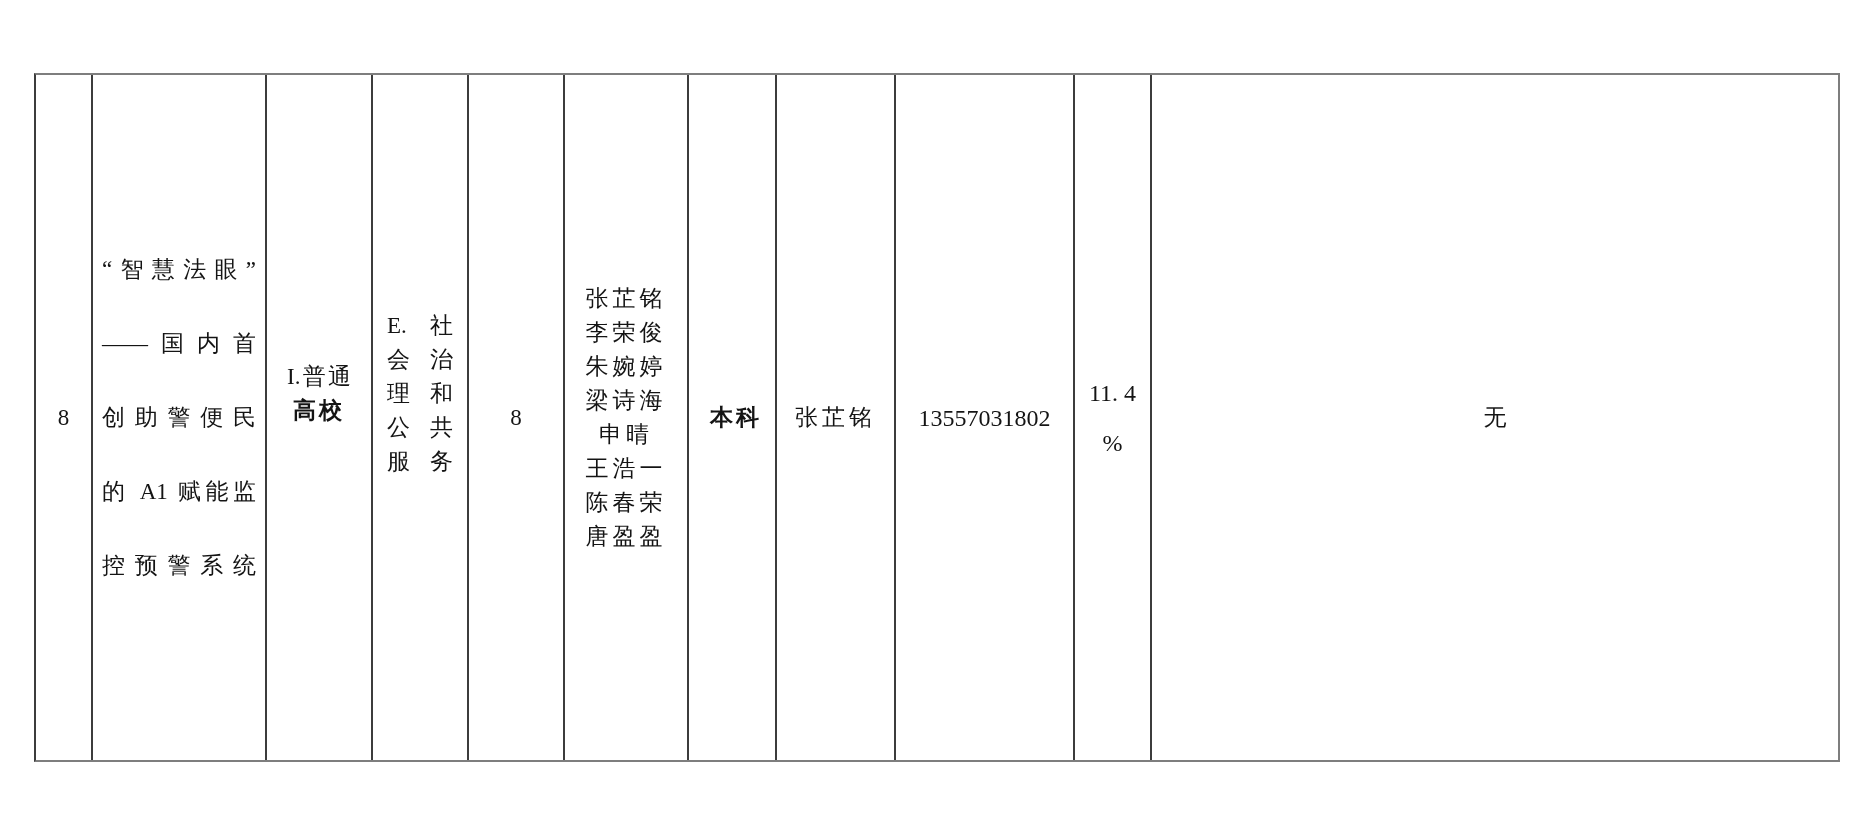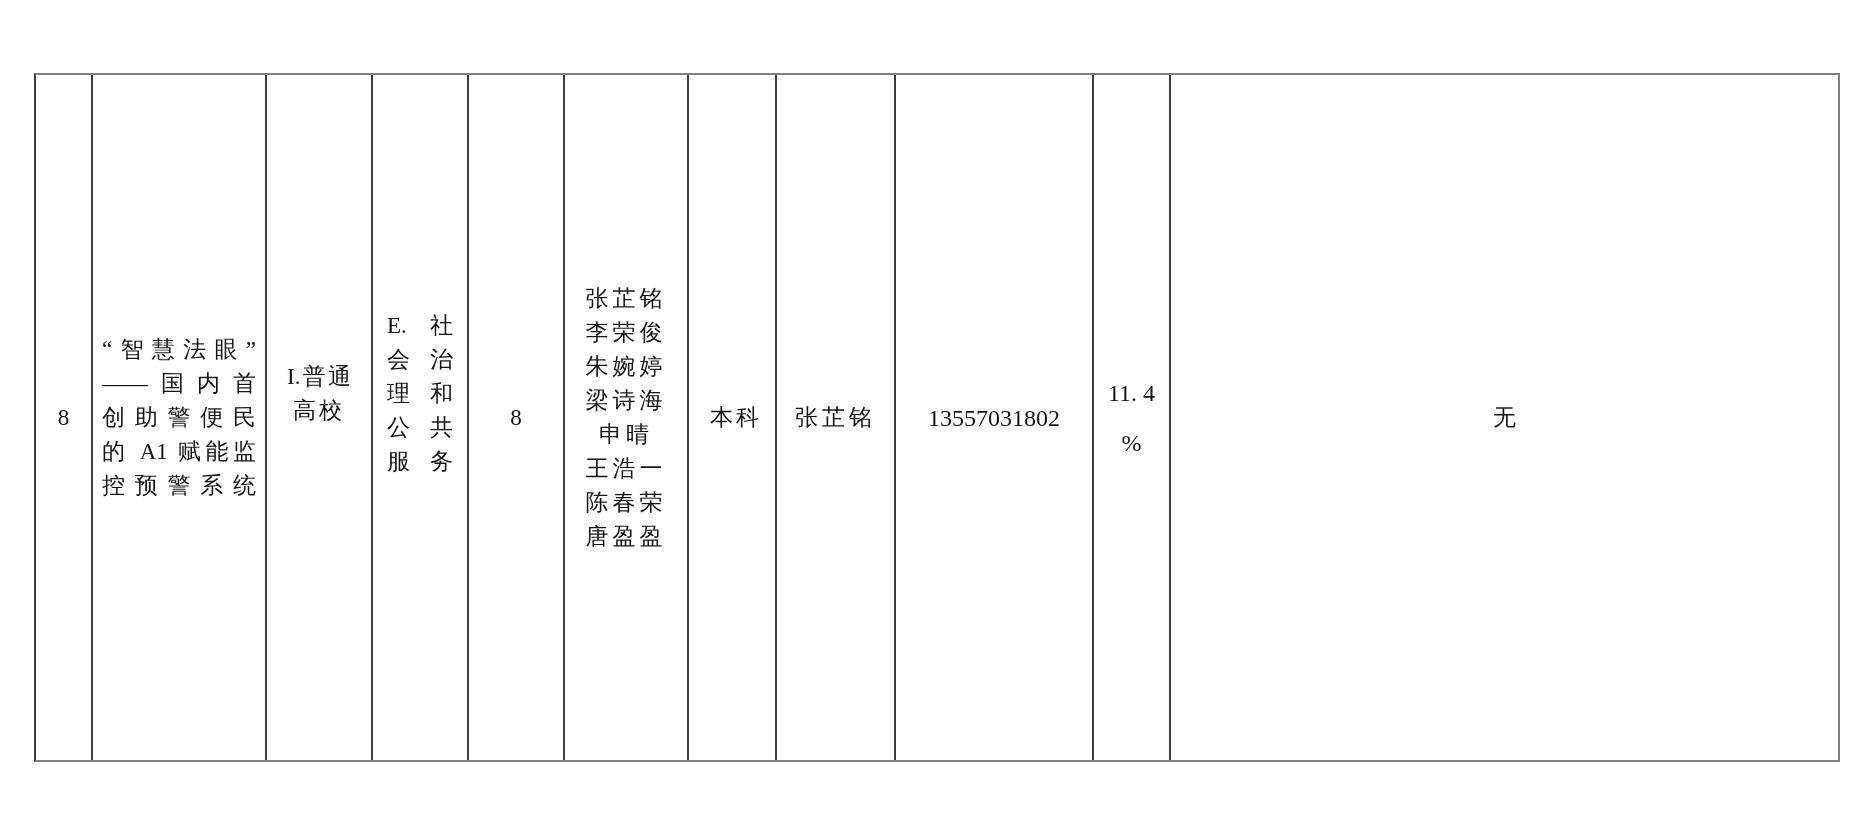--- a/index.html
+++ b/index.html
@@ -37,45 +37,45 @@
     border-right: 2px solid #3c3c3c;
     display: flex;
     flex-direction: column;
     justify-content: center;
     font-size: 23px;
     overflow: hidden;
   }
   .cell:last-child { border-right: none; }
 
   .c1  { width: 57px;  }
-  .c2  { width: 174px; padding: 0 9px;  }
+  .c2  { width: 174px; padding: 0 9px; gap: 40px;  }
   .c3  { width: 106px; padding: 0 20px; }
   .c4  { width: 96px;  padding: 0 14px; }
   .c5  { width: 96px;  }
   .c6  { width: 124px; padding: 0 20px; }
   .c7  { width: 80px; margin-left: 8px;  }
   .c8  { width: 119px; }
-  .c9  { width: 198px; font-size: 24px; }
+  .c9  { width: 179px; font-size: 24px; }
   .c10 { width: 155px; padding: 0 38px; }
   .c11 { width: 173px; font-size: 24px; }
   .c12 { width: 77px;  font-size: 24px; gap: 16px; }
   .c13 { flex: 1; }
 
   .line {
     line-height: 34px;
     text-align: center;
     white-space: nowrap;
   }
   .js {
     text-align: justify;
     text-align-last: justify;
     text-justify: inter-character;
     white-space: normal;
   }
-  .ls3 { letter-spacing: 3px; }
+  .ls3 { letter-spacing: 3px; font-weight: bold; }
   .ls4 { letter-spacing: 4px; }
   .nudge { position: relative; top: -24px; }
 </style>
 </head>
 <body>
 
 <div class="page">
   <div class="row-table">
 
     <div class="cell c1">

